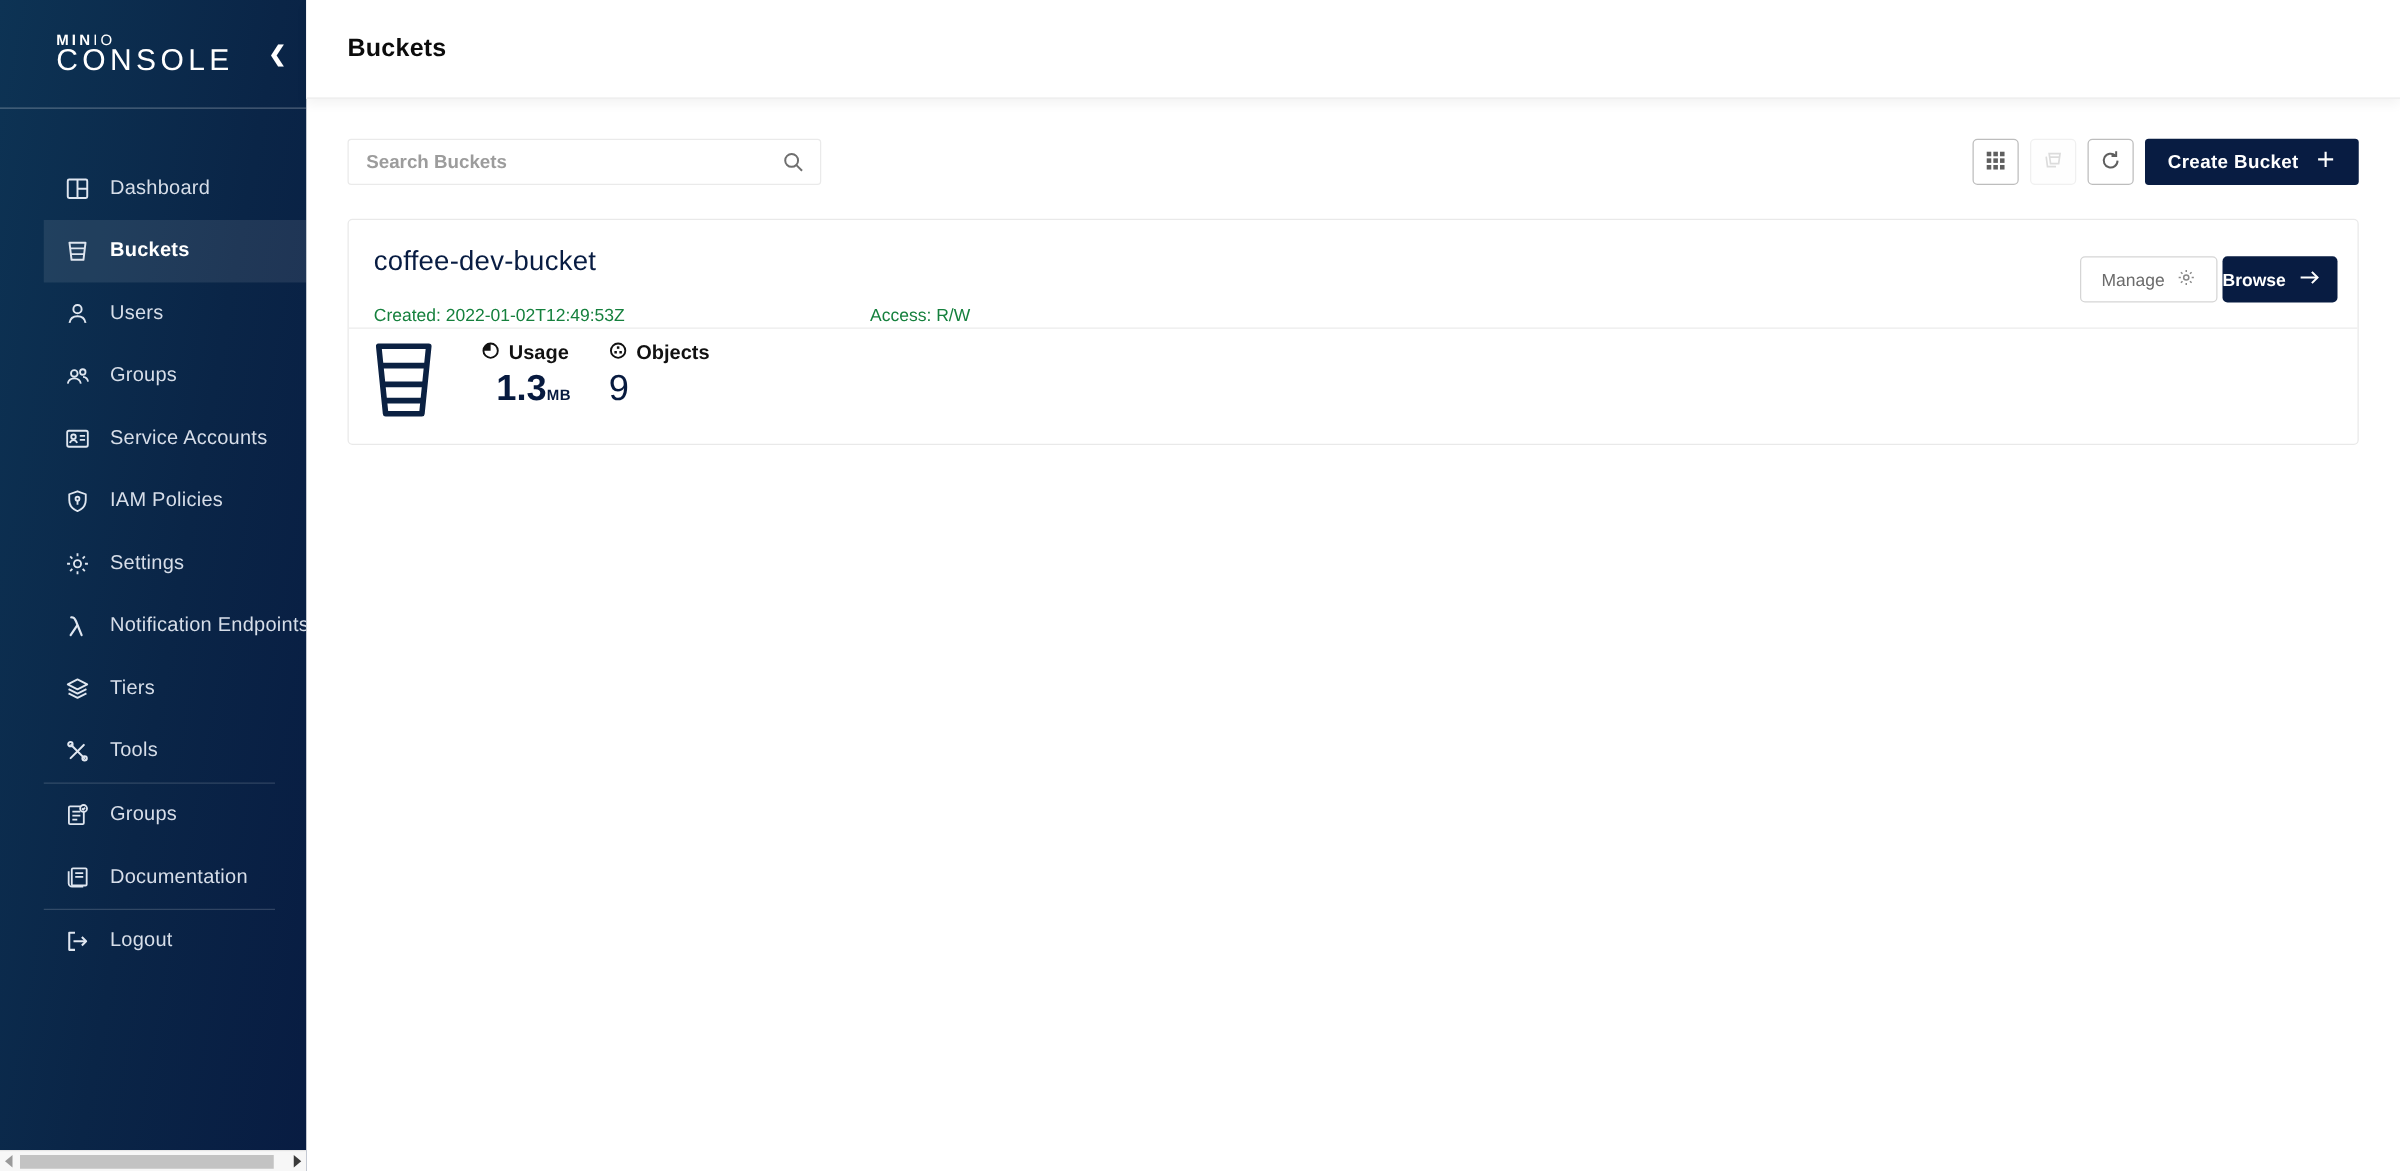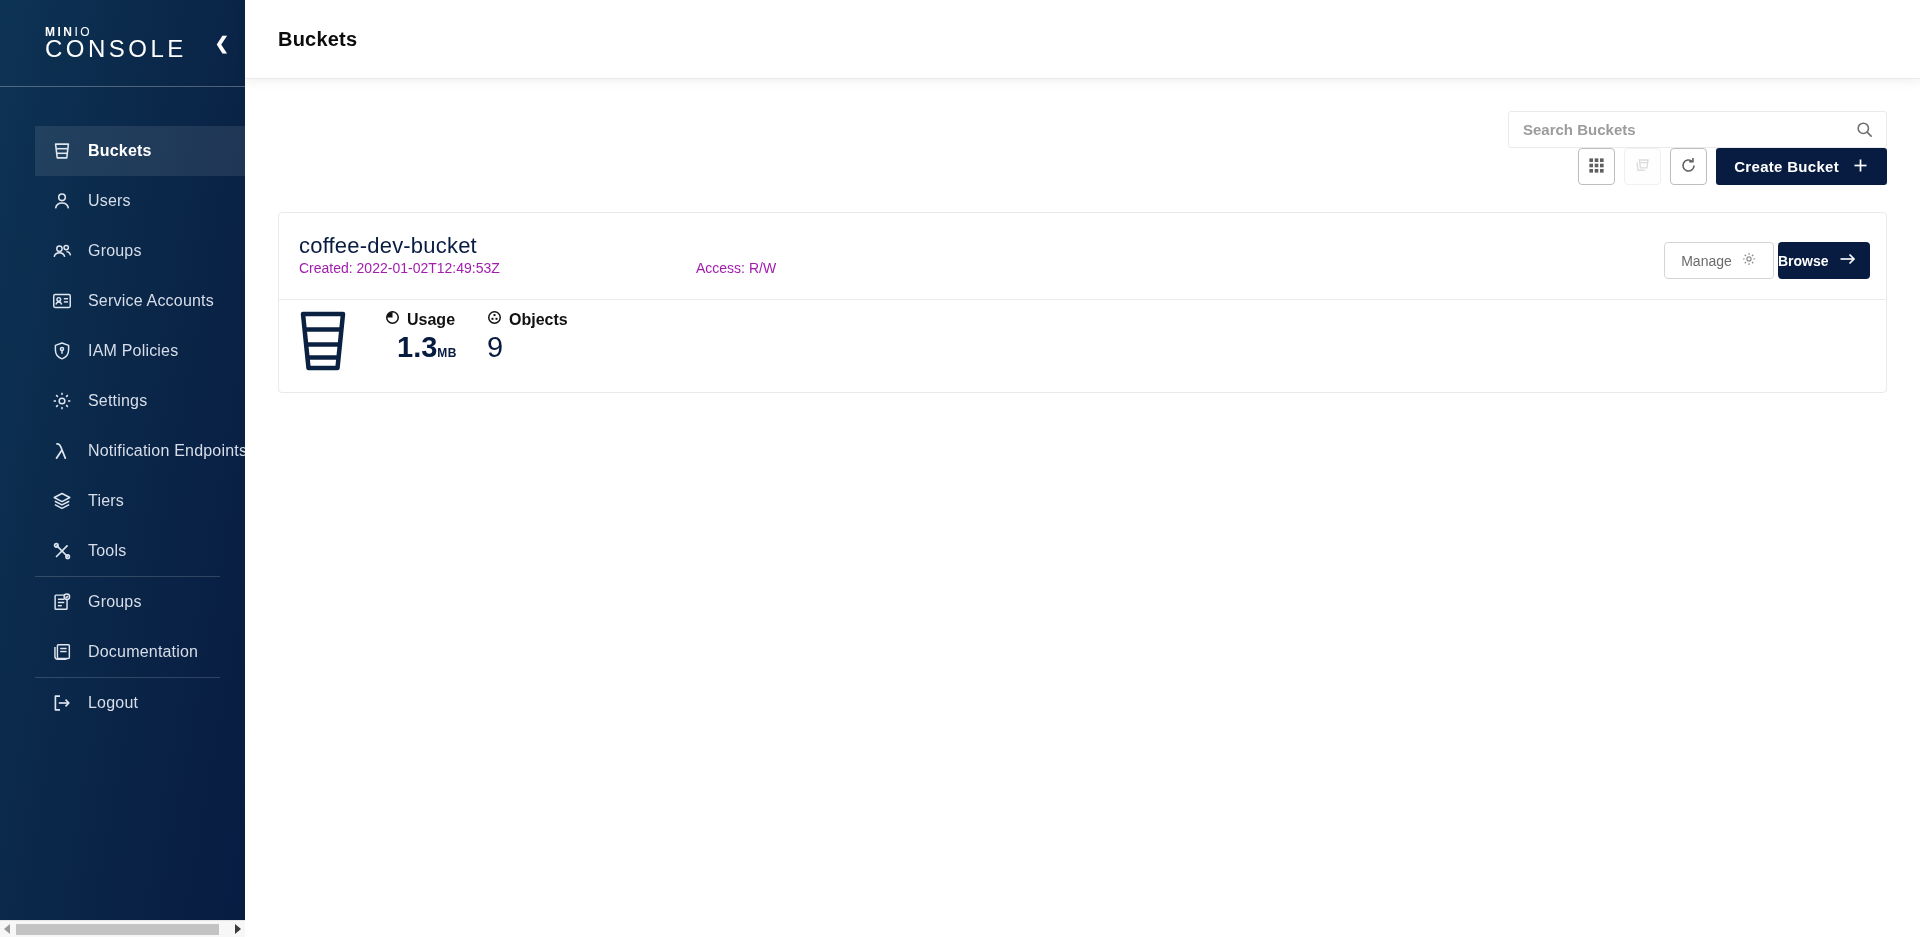--- a/index.html
+++ b/index.html
@@ -52,21 +52,21 @@
   .main { flex:1; display:flex; flex-direction:column; background:#fff; }
   .page-header {
     height:79px; flex:0 0 79px; display:flex; align-items:center; padding-left:33px;
     background:#fff; border-bottom:1px solid #eaeaea;
     box-shadow:0 4px 9px rgba(0,0,0,0.05); position:relative; z-index:2;
   }
   .page-title { font-size:20px; font-weight:700; color:#0c0c0c; letter-spacing:0.2px; }
 
   .content { flex:1; padding:32px 33px; background:#fff; }
 
-  .toolbar { display:flex; align-items:flex-end; justify-content:space-between; margin-bottom:27px;flex-direction:column; }
+  .toolbar { display:flex; align-items:flex-start; justify-content:space-between; margin-bottom:27px; }
   .search-wrap { position:relative; width:379px; }
   .search-input {
     width:379px; height:37px; border:1px solid #eaeaea; border-radius:3px;
     padding:0 42px 0 14px; font-size:15px; font-weight:600; color:#444;
     font-family:"Liberation Sans", sans-serif; outline:none; background:#fff;
   }
   .search-input::placeholder { color:#9c9c9c; font-weight:600; }
   .search-icon { position:absolute; right:13px; top:9px; width:19px; height:19px; color:#6f6f6f; }
   .search-icon svg { width:19px; height:19px; }
 
@@ -86,21 +86,21 @@
   .create-btn svg { width:17px; height:17px; }
 
   
   .bucket-card { border:1px solid #e9e9e9; border-radius:4px; background:#fff; width:100%; }
   .card-top {
     height:87px; padding:20px 16px 0 20px; display:flex; align-items:flex-start;
     border-bottom:1px solid #ececec;
   }
   .bucket-info { flex:1; }
   .bucket-name { font-size:22px; font-weight:500; color:#081C42; letter-spacing:0.2px; cursor:pointer; }
-  .bucket-meta { position:relative; margin-top:1px; font-size:14px; color:#a21caf; height:18px; }
+  .bucket-meta { position:relative; margin-top:22px; font-size:14px; color:#15803d; height:18px; }
   .bucket-access { position:absolute; left:397px; top:0; }
   .card-actions { display:flex; gap:4px; margin-top:9px; }
   .manage-btn {
     height:37px; width:110px; background:#fff; border:1px solid #d5d5d5; border-radius:4px;
     color:#6b6b6b; font-size:14px; display:flex; align-items:center; justify-content:center; gap:9px;
     cursor:pointer; font-family:"Liberation Sans", sans-serif;
   }
   .manage-btn svg { width:16px; height:16px; color:#8a8a8a; }
   .browse-btn {
     height:37px; width:92px; background:#081C42; border:none; border-radius:4px;
@@ -129,20 +129,30 @@
     <div class="logo-area">
       <div class="logo-text">
         <span class="logo-min"><span>MIN</span><span class="lite">IO</span></span>
         <span class="logo-console">CONSOLE</span>
       </div>
       <button class="collapse-btn">
         <span>❮</span>
       </button>
     </div>
     <ul class="menu" id="menu">
+        <li class="menu-item">
+          <span class="menu-icon">
+            <svg viewBox="0 0 24 24" fill="none" stroke="currentColor" stroke-width="1.7">
+              <rect x="3.5" y="4" width="17" height="16" rx="1.2"></rect>
+              <line x1="12" y1="4" x2="12" y2="20"></line>
+              <line x1="12" y1="12" x2="20.5" y2="12"></line>
+            </svg>
+          </span>
+          <span class="menu-label">Dashboard</span>
+        </li>
         <li class="menu-item active">
           <span class="menu-icon">
             <svg viewBox="0 0 24 24" fill="none" stroke="currentColor" stroke-width="1.7" stroke-linejoin="round">
               <path d="M5 4.5h14l-1.8 15H6.8L5 4.5z"></path>
               <path d="M5.6 9.5h12.8"></path>
               <path d="M6.2 14.5h11.6"></path>
             </svg>
           </span>
           <span class="menu-label">Buckets</span>
         </li>

